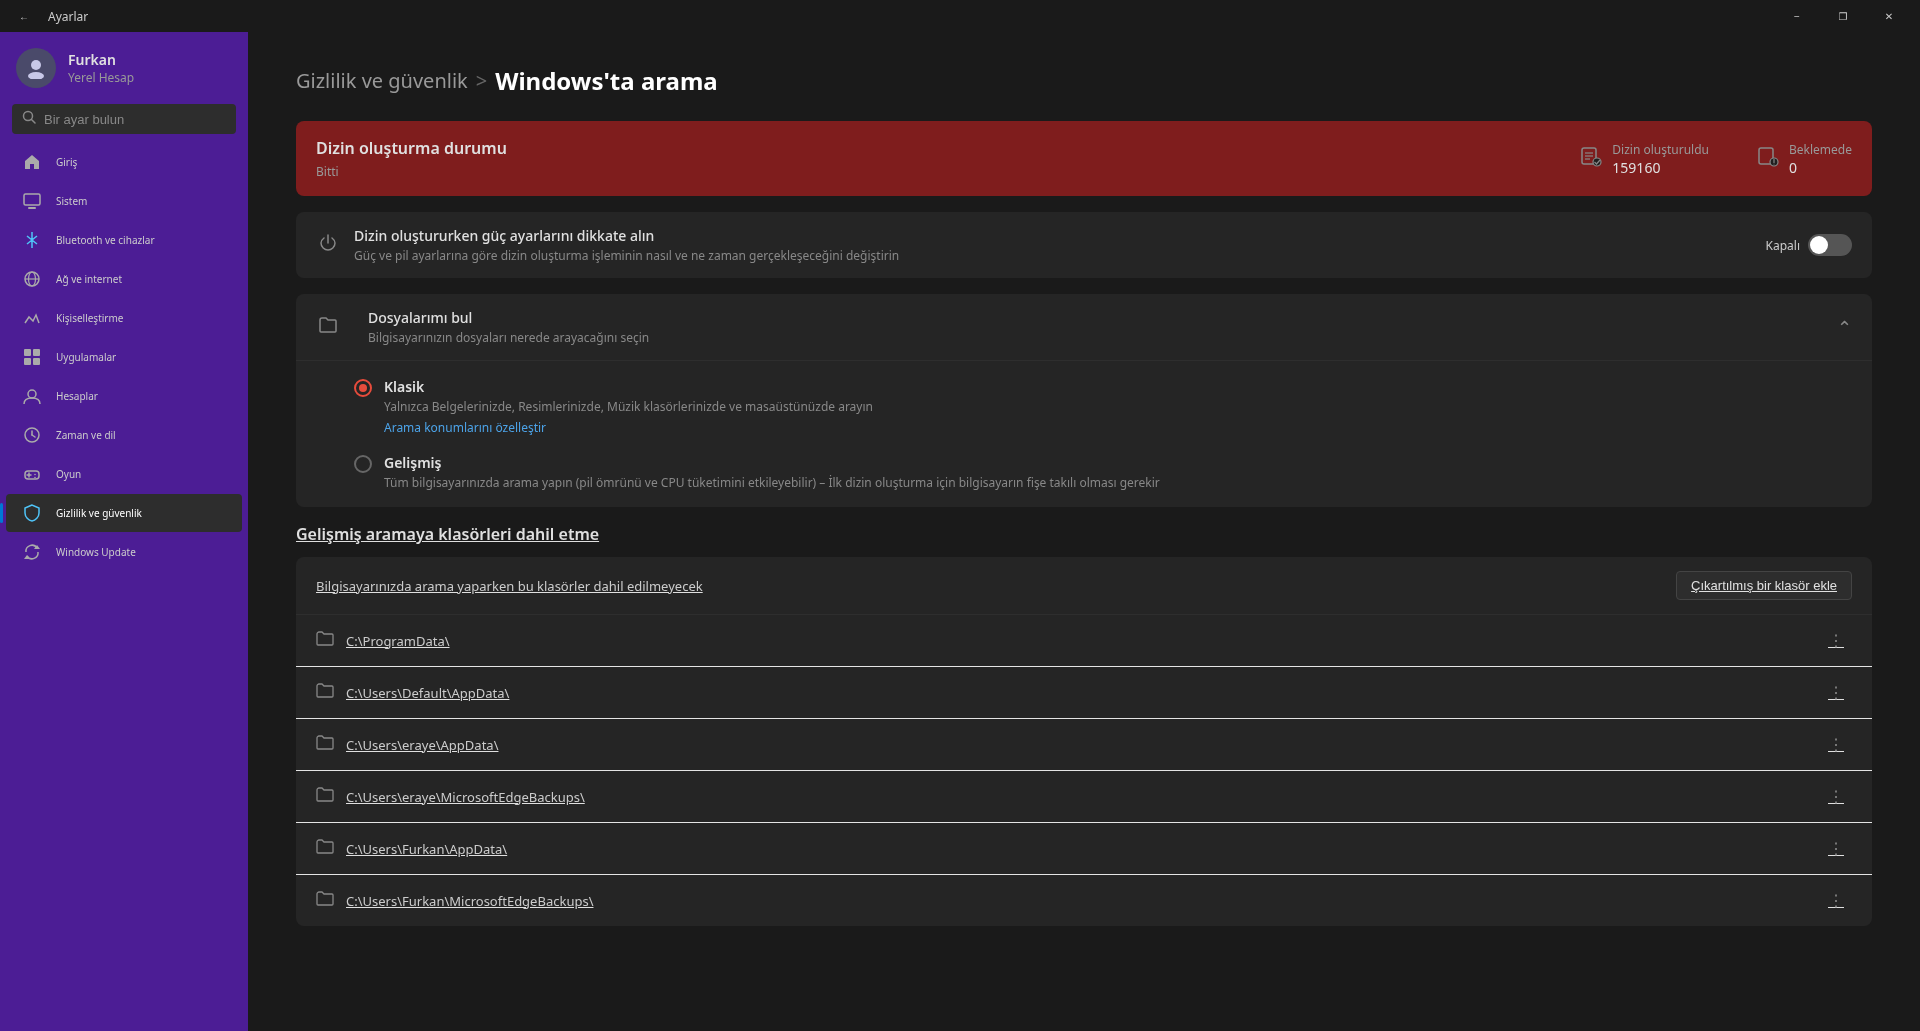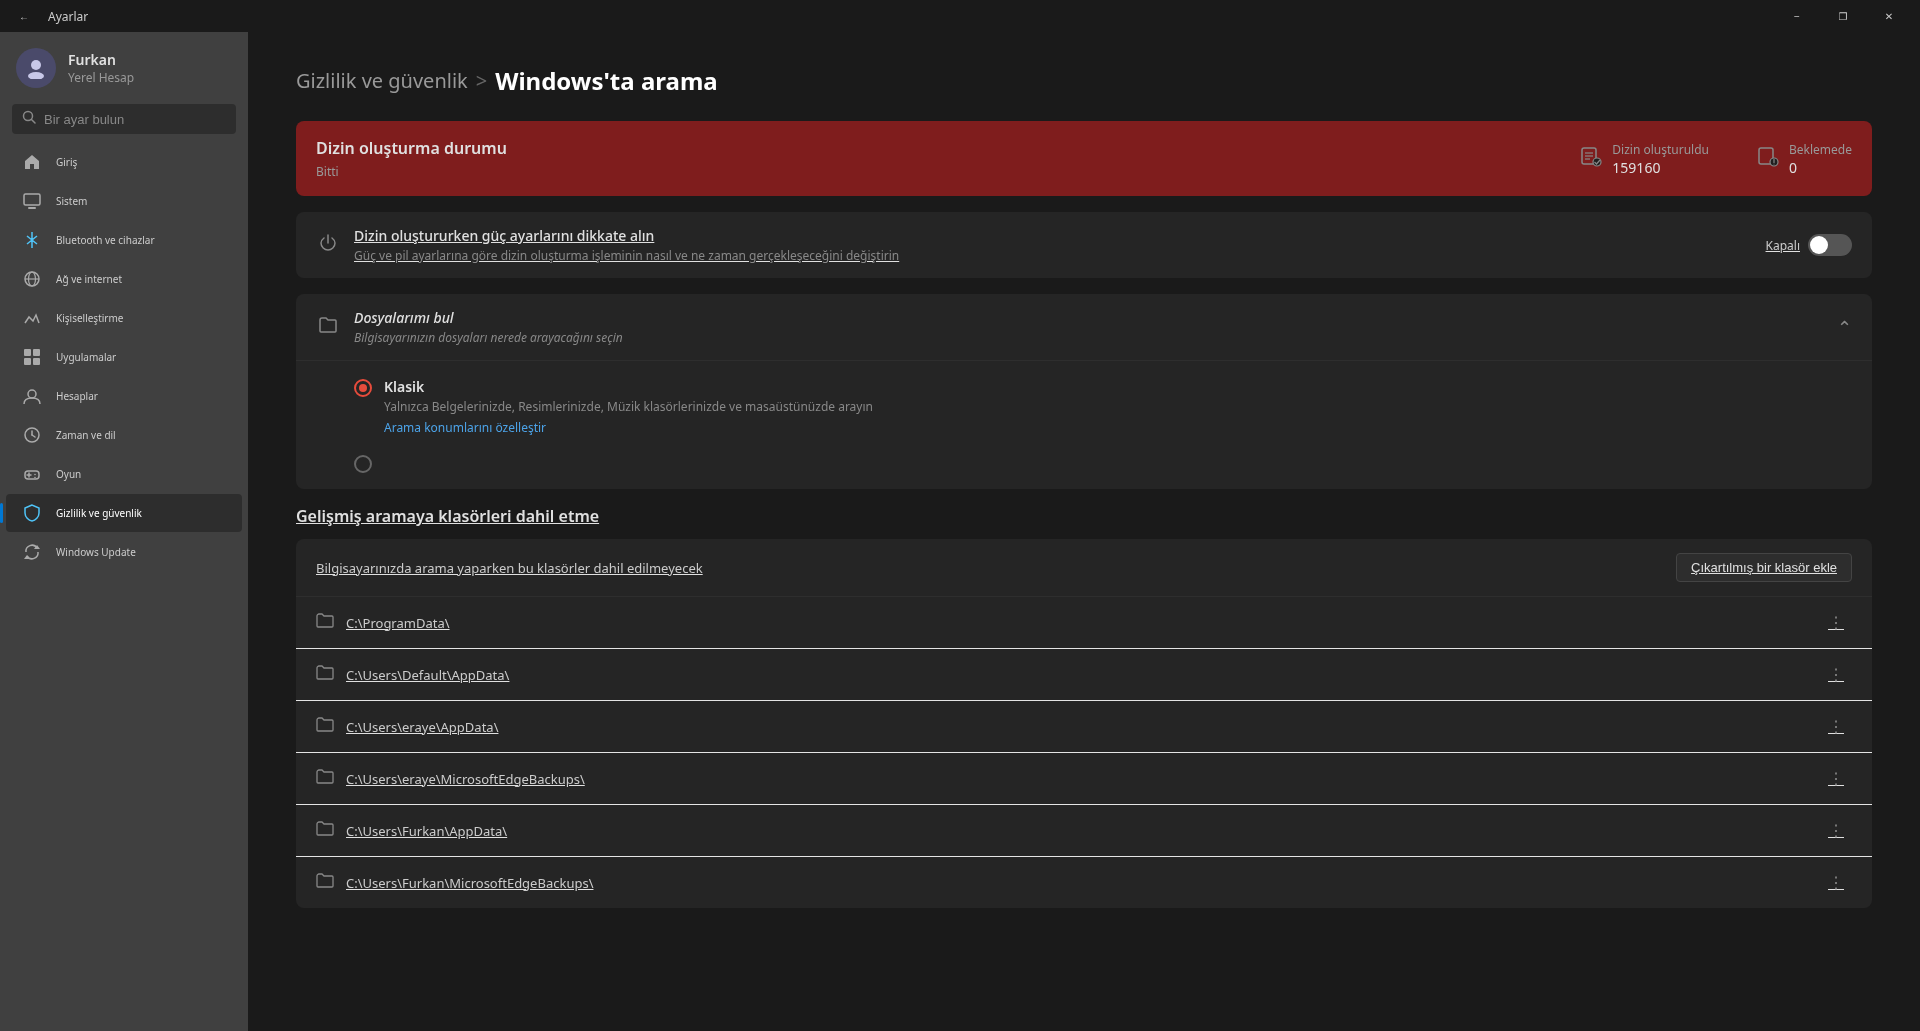--- a/index.html
+++ b/index.html
@@ -51,21 +51,21 @@
     
     .app-container {
       display: flex;
       flex: 1;
       overflow: hidden;
     }
 
     
     .sidebar {
       width: 248px;
-      background: #404040;
+      background: #4c1d95;
       display: flex;
       flex-direction: column;
       overflow-y: auto;
       flex-shrink: 0;
       padding-bottom: 16px;
     }
     .sidebar::-webkit-scrollbar { width: 0; }
 
     .user-section {
       display: flex;
@@ -247,21 +247,21 @@
       overflow: hidden;
     }
 
     .card-row {
       display: flex;
       align-items: center;
       padding: 14px 20px;
       justify-content: space-between;
       border-bottom: 1px solid #2e2e2e;
     }
-    .card-row:last-child { border-bottom: none; text-decoration: underline; }
+    .card-row:last-child { border-bottom: none; }
 
     .card-row-left {
       display: flex;
       align-items: center;
       gap: 14px;
     }
     .card-row-icon {
       font-size: 18px;
       color: #888;
       width: 24px;
@@ -319,22 +319,21 @@
     .find-files-header {
       display: flex;
       align-items: center;
       justify-content: space-between;
       padding: 14px 20px;
       border-bottom: 1px solid #2e2e2e;
     }
     .find-files-header-left {
       display: flex;
       align-items: center;
-      gap: 14px;
-      font-style: italic;
+      gap: 28px;
     }
     .find-files-body {
       padding: 16px 20px 16px 58px;
     }
     .radio-option {
       display: flex;
       align-items: flex-start;
       gap: 12px;
       margin-bottom: 16px;
     }
@@ -696,20 +695,24 @@
           <div class="radio-circle selected"></div>
           <div class="radio-text">
             <h4>Klasik</h4>
             <p>Yalnızca Belgelerinizde, Resimlerinizde, Müzik klasörlerinizde ve masaüstünüzde arayın</p>
             <a class="link-text">Arama konumlarını özelleştir</a>
           </div>
         </div>
 
         <div class="radio-option">
           <div class="radio-circle"></div>
+          <div class="radio-text">
+            <h4>Gelişmiş</h4>
+            <p>Tüm bilgisayarınızda arama yapın (pil ömrünü ve CPU tüketimini etkileyebilir) – İlk dizin oluşturma için bilgisayarın fişe takılı olması gerekir</p>
+          </div>
         </div>
       </div>
     </div>
 
     <div class="advanced-section">
       <h3>Gelişmiş aramaya klasörleri dahil etme</h3>
 
       <div>
 
         <div class="excluded-header">

